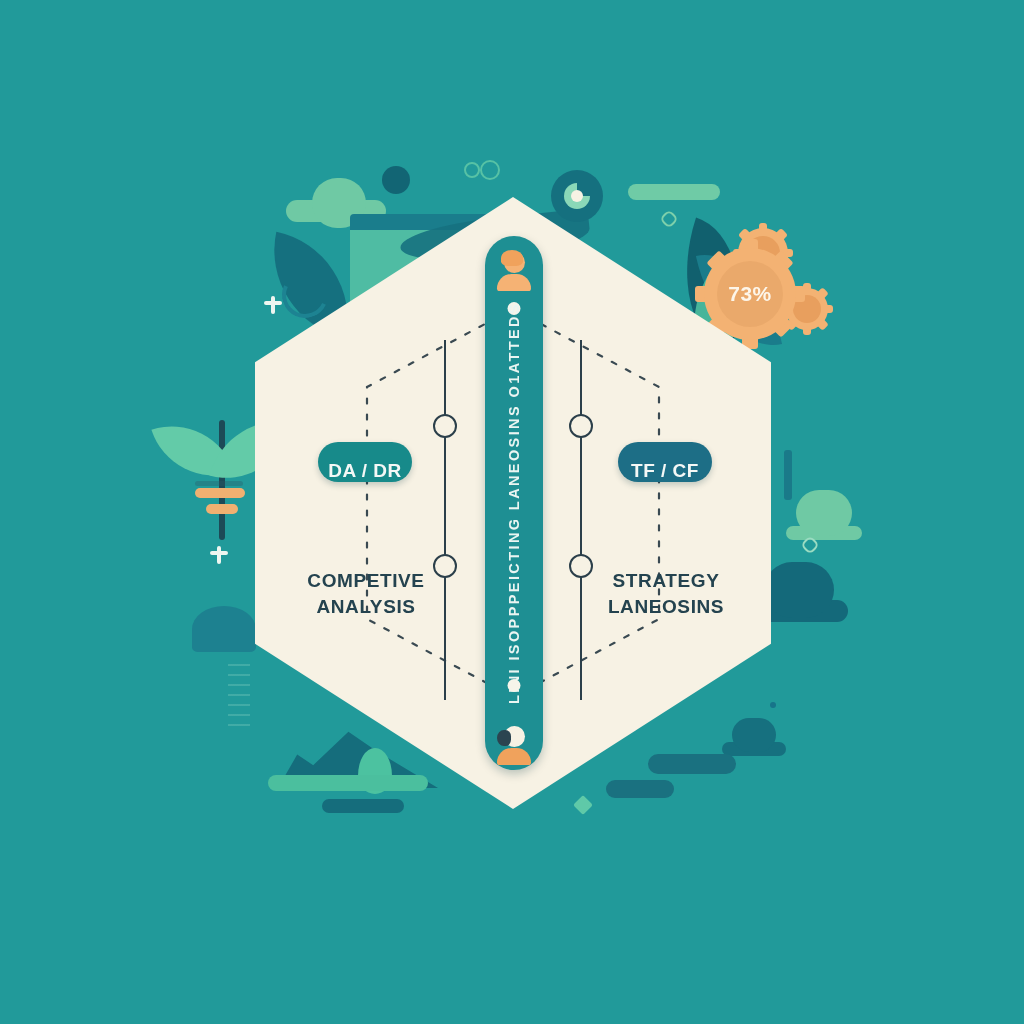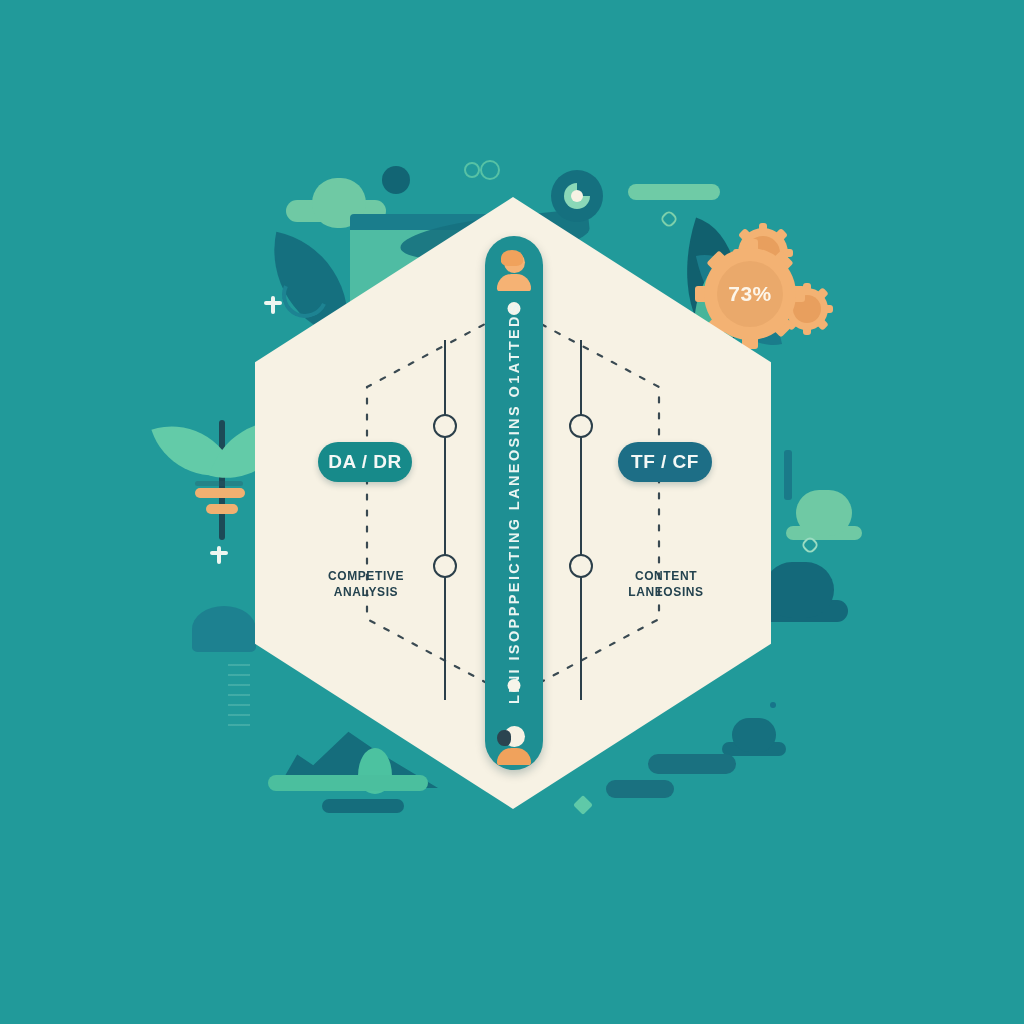--- a/index.html
+++ b/index.html
@@ -50,32 +50,32 @@
 
   
   .rail{position:absolute;width:2px;background:#2b3f4a;}
   .node{
     position:absolute;width:24px;height:24px;border-radius:50%;
     border:2.5px solid #2b3f4a;background:#f7f2e4;box-sizing:border-box;
   }
 
   
   .metric-pill{
-    position:absolute;display:flex;align-items:center;justify-content:center;
+    position:absolute;display:flex;align-items:flex-end;justify-content:center;
     border-radius:999px;color:#f4f8f6;font-weight:bold;letter-spacing:.5px;
     box-shadow:0 3px 6px rgba(0,50,60,.22);
     font-size:19px;
   }
   #pill-left{left:318px;top:442px;width:94px;height:40px;background:#178a8a;}
   #pill-right{left:618px;top:442px;width:94px;height:40px;background:#1d6e86;}
 
   
   .caption{
     position:absolute;text-align:center;color:#24434f;
-    font-weight:bold;font-size:12px;line-height:1.35;letter-spacing:.6px;
+    font-weight:bold;font-size:19px;line-height:1.35;letter-spacing:.6px;
   }
   #cap-left{left:296px;top:568px;width:140px;}
   #cap-right{left:596px;top:568px;width:140px;}
 
   
   #capsule{
     position:absolute;left:485px;top:236px;width:58px;height:534px;
     background:#1e8f93;border-radius:29px;
     box-shadow:0 4px 10px rgba(0,50,60,.25);
     overflow:hidden;
@@ -263,21 +263,21 @@
 
   <div id="pill-right" class="metric-pill">
     <span>TF / CF</span>
   </div>
 
   <div id="cap-left" class="caption">
     <div>COMPETIVE</div>
     <div>ANALYSIS</div>
   </div>
   <div id="cap-right" class="caption">
-    <div>CONTENT</div>
+    <div>STRATEGY</div>
     <div>LANEOSINS</div>
   </div>
 
   <div id="capsule">
     <div class="avatar" style="top:16px;">
       <div class="head" style="left:9px;top:0;width:21px;height:21px;background:#f5b274;"></div>
       <div class="head" style="left:6px;top:-2px;width:22px;height:16px;background:#f0a25c;border-radius:50% 50% 30% 30%;"></div>
       <div class="torso" style="left:2px;top:22px;width:34px;height:17px;background:#f5b274;border-radius:17px 17px 3px 3px;"></div>
     </div>
     <div class="capdot" style="top:66px;"></div>

